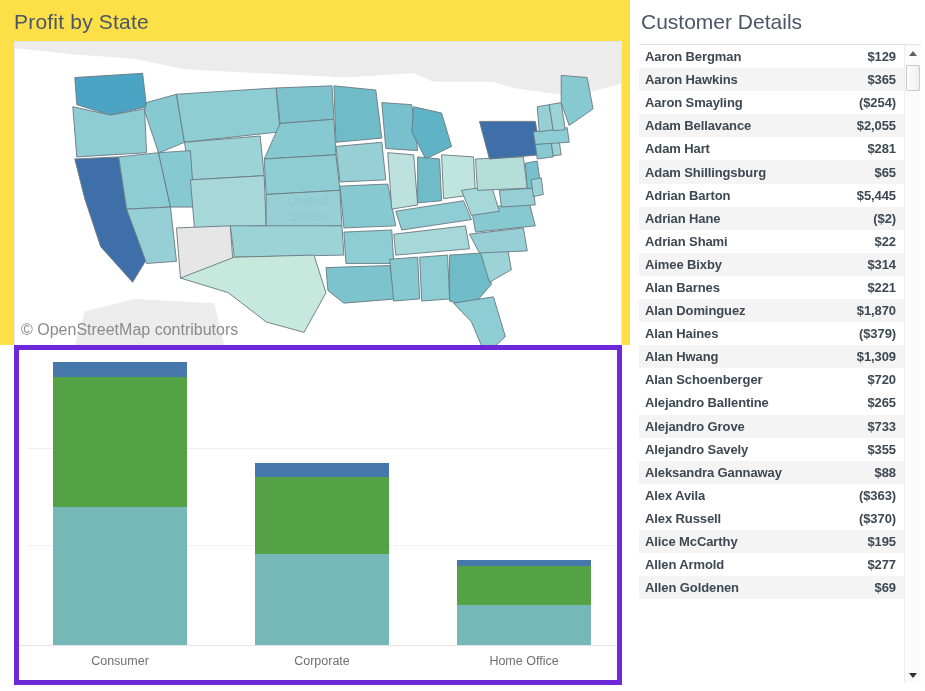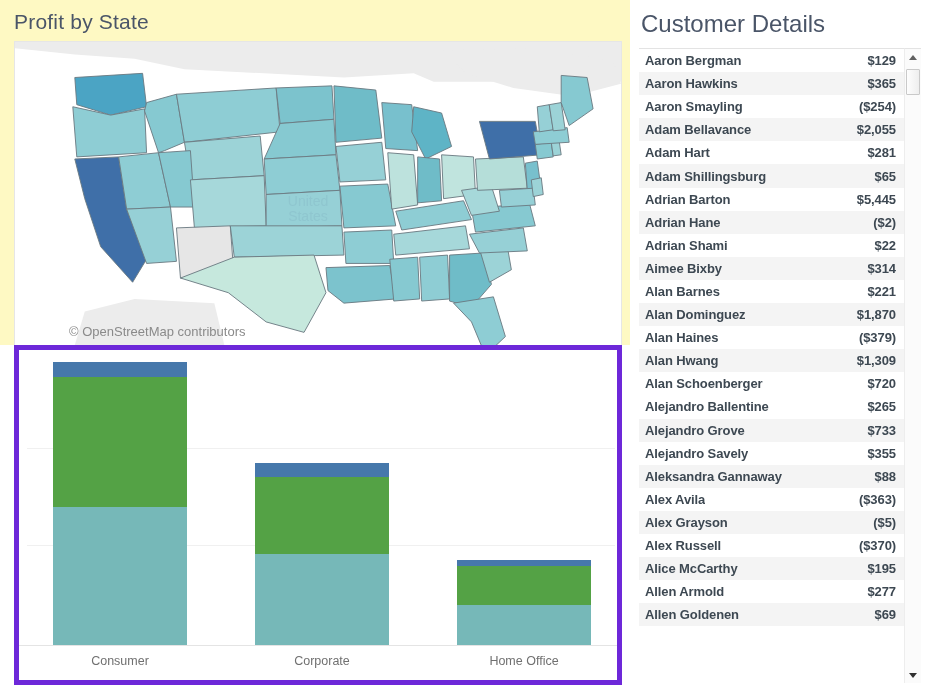--- a/index.html
+++ b/index.html
@@ -31,43 +31,42 @@
     padding: 10px 0 8px 14px;
     letter-spacing: .2px;
     line-height: 1.1;
     white-space: nowrap;
   }
 
   
   #map-panel {
     height: 345px;
     display: flex; flex-direction: column;
-    background: #fef9c3;
+    background: #fde047;
   }
   #map-frame {
     position: relative;
     margin: 0 8px 0 14px;
     flex: 1;
     background: #ffffff;
     border: 1px solid #e6e6e6;
     border-bottom: none;
     overflow: hidden;
   }
   #map-canvas { position: absolute; inset: 0; }
   #map-canvas svg { display: block; width: 100%; height: 100%; }
 
   .osm-credit {
     position: absolute;
     left: 6px; bottom: 6px;
-    font-size: 13px;
+    font-size: 16px;
     color: #8a8a8a;
     font-family: "Liberation Sans", sans-serif;
     white-space: nowrap;
     z-index: 5;
-    margin-left: 48px;
   }
   .map-country-label {
     position: absolute;
     color: #8fc6cf;
     font-size: 14px;
     line-height: 15px;
     font-family: "Liberation Sans", sans-serif;
     pointer-events: none;
     z-index: 3;
     text-align: center;
@@ -128,21 +127,21 @@
   }
 
   
   #right-col {
     width: 295px; height: 691px;
     background: #ffffff;
     display: flex; flex-direction: column;
     border-left: 1px solid #ffffff;
   }
   #details-title {
-    font-size: 24px;
+    font-size: 21px;
     color: #4a5568;
     font-weight: 400;
     padding: 10px 0 10px 10px;
     white-space: nowrap;
   }
   #list-wrap {
     flex: 1;
     display: flex;
     position: relative;
     margin: 0 4px 8px 8px;
@@ -418,24 +417,20 @@
               <span class="cust-value">$355</span>
             </div>
             <div class="cust-row alt">
               <span class="cust-name">Aleksandra Gannaway</span>
               <span class="cust-value">$88</span>
             </div>
             <div class="cust-row">
               <span class="cust-name">Alex Avila</span>
               <span class="cust-value">($363)</span>
             </div>
-            <div class="cust-row alt">
-              <span class="cust-name">Alex Grayson</span>
-              <span class="cust-value">($5)</span>
-            </div>
             <div class="cust-row">
               <span class="cust-name">Alex Russell</span>
               <span class="cust-value">($370)</span>
             </div>
             <div class="cust-row alt">
               <span class="cust-name">Alice McCarthy</span>
               <span class="cust-value">$195</span>
             </div>
             <div class="cust-row">
               <span class="cust-name">Allen Armold</span>

